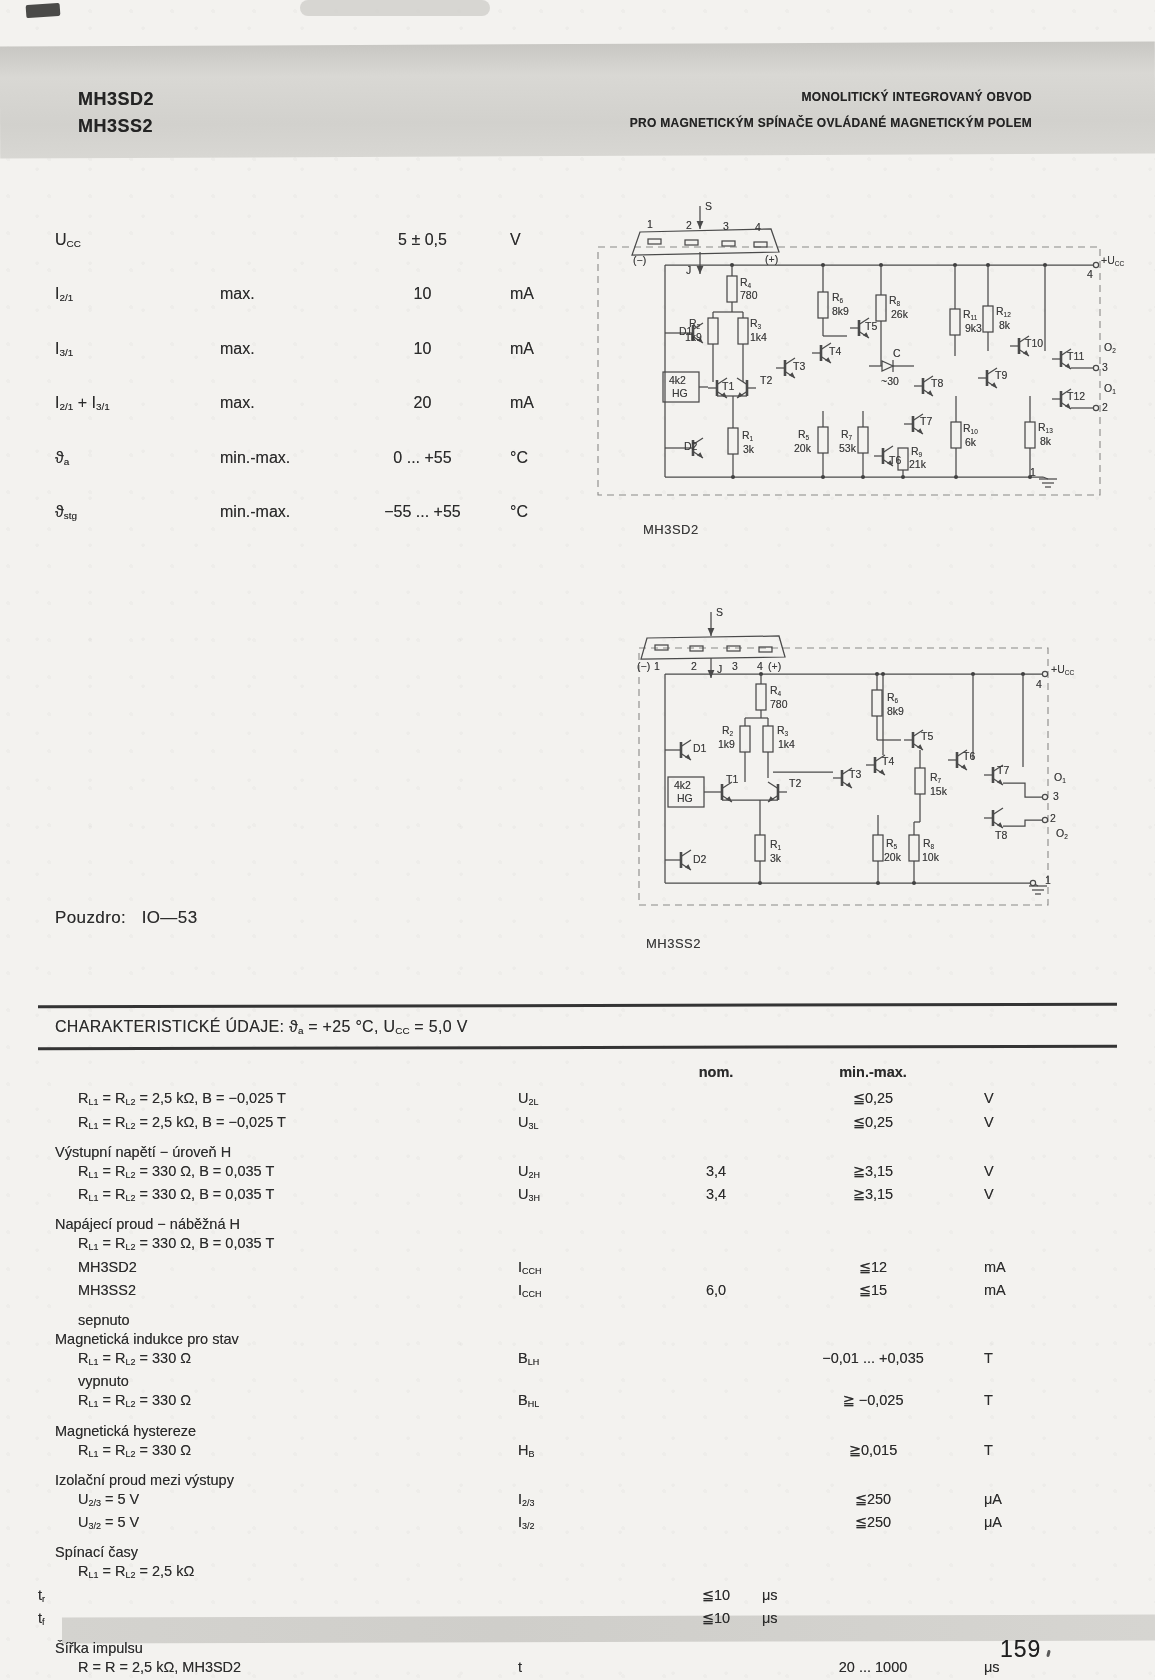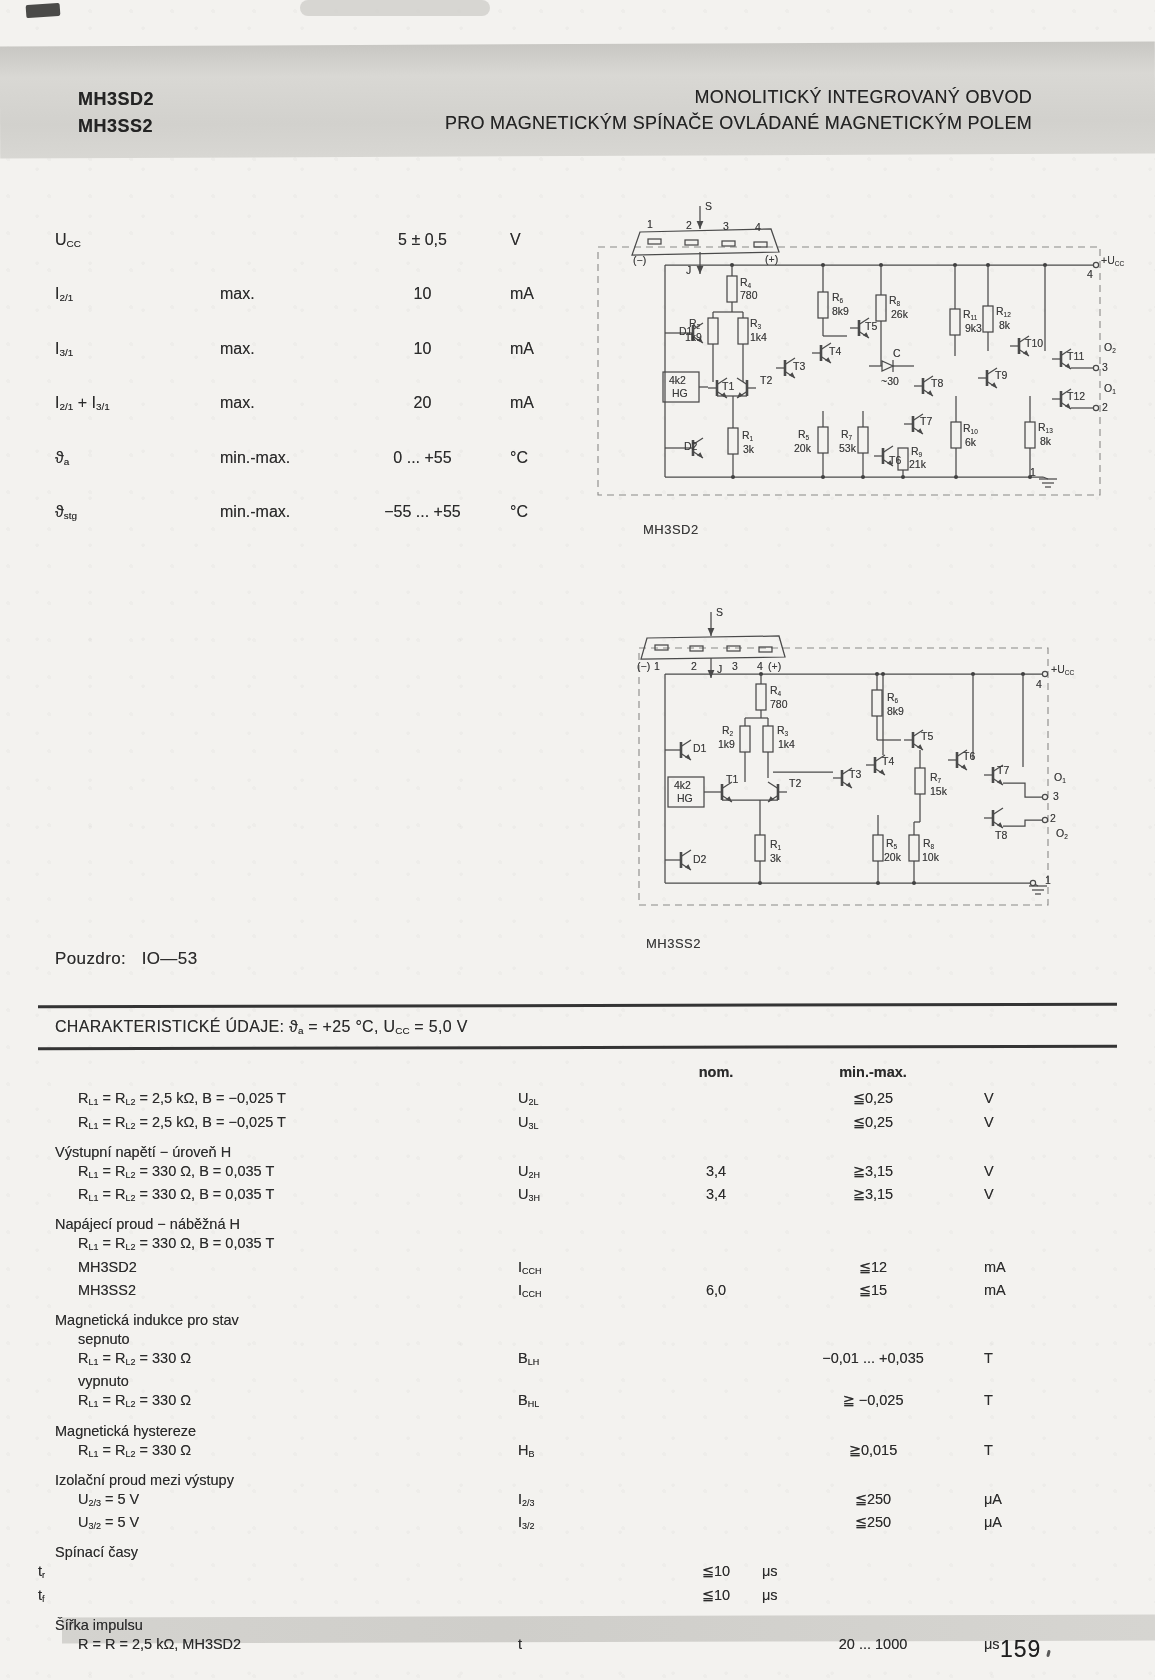--- a/index.html
+++ b/index.html
@@ -18,40 +18,40 @@
   
   .band-top{left:0;top:44px;width:1155px;height:112px;
     background:linear-gradient(180deg,#c8c7c3 0%,#d9d8d4 28%,#d2d1cd 70%,#d8d7d3 100%);
     transform:rotate(-.25deg);}
   .blob-tl{left:26px;top:4px;width:34px;height:13px;background:#4a4a48;border-radius:2px;transform:rotate(-4deg);}
   .smudge-tc{left:300px;top:0;width:190px;height:16px;background:#cfcecb;border-radius:8px;opacity:.8;}
   .band-bottom{left:62px;top:1616px;width:1093px;height:26px;
     background:linear-gradient(90deg,#d4d3cf,#cfceca 40%,#d6d5d1);transform:rotate(-.15deg);}
   
   .parts{left:78px;top:86px;font-size:18px;font-weight:bold;line-height:27px;letter-spacing:.5px;color:#242424;}
-  .title{left:330px;top:84px;width:702px;text-align:right;font-size:18px;font-weight:normal;
+  .title{left:330px;top:84px;width:702px;text-align:right;font-size:12px;font-weight:bold;
     line-height:26px;letter-spacing:.3px;color:#242424;}
   
   .limits{left:55px;top:203px;width:540px;}
   .limits .lt-title{font-size:16px;letter-spacing:.8px;margin-bottom:20px;}
   .lrow{display:grid;grid-template-columns:165px 115px 175px 60px;line-height:26px;font-size:16px;margin-top:24px;}
   .lrow .val{text-align:center;}
   
   .schem{overflow:visible;}
   .schem svg{position:absolute;left:0;top:0;}
   .lb{position:absolute;font-size:10.5px;color:#3c3c3c;white-space:nowrap;line-height:12px;}
   .cap{font-size:13px;color:#3a3a3a;letter-spacing:.5px;}
   .wire{stroke:#4a4a4a;stroke-width:1.25;fill:none;}
   .thick{stroke:#4a4a4a;stroke-width:2.6;fill:none;}
   .dash{stroke:#8a8a88;stroke-width:1.1;fill:none;stroke-dasharray:7 5;}
   .comp{stroke:#4a4a4a;stroke-width:1.25;fill:none;}
   .dot{fill:#3f3f3f;stroke:none;}
   .open{fill:#f3f2ef;stroke:#4a4a4a;stroke-width:1.2;}
   .fillk{fill:#4a4a4a;stroke:none;}
-  .pouzdro{left:55px;top:908px;font-size:17px;letter-spacing:.4px;margin-top:41px;}
+  .pouzdro{left:55px;top:908px;font-size:17px;letter-spacing:.4px;}
   
   .chars{left:38px;top:1004px;width:1079px;}
   .rule{height:3px;background:#343434;transform:rotate(-.12deg);}
   .ct-title{font-size:16px;padding-left:17px;margin:11px 0 10px;letter-spacing:.3px;}
   .crow{display:grid;grid-template-columns:480px 152px 92px 222px 1fr;line-height:19px;font-size:14.5px;}
   .crow .nom{text-align:center;}
   .crow .mm{text-align:center;}
   .chead{font-weight:bold;margin:14px 0 4px;}
   .ct-group{margin-top:7px;}
   .cond{padding-left:17px;}
@@ -514,30 +514,30 @@
       <span class="cond ind">MH3SS2</span>
       <span>I<sub>CCH</sub></span>
       <span class="nom">6,0</span>
       <span class="mm">≦15</span>
       <span>mA</span>
     </div>
   </div>
 
   <div class="ct-group">
     <div class="crow">
+      <span class="cond ind">sepnuto</span>
+      <span></span>
+        <span></span>
+        <span></span>
+        <span></span>
+    </div>
+    <div class="crow">
         <span class="cond">Magnetická indukce pro stav</span>
       </div>
     <div class="crow">
-      <span class="cond ind">sepnuto</span>
-      <span></span>
-        <span></span>
-        <span></span>
-        <span></span>
-    </div>
-    <div class="crow">
       <span class="cond ind">R<sub>L1</sub> = R<sub>L2</sub> = 330 Ω</span>
       <span>B<sub>LH</sub></span>
       <span class="nom"></span>
       <span class="mm">−0,01 ... +0,035</span>
       <span>T</span>
     </div>
     <div class="crow">
       <span class="cond ind">vypnuto</span>
       <span></span>
         <span></span>
@@ -583,20 +583,27 @@
       <span class="nom"></span>
       <span class="mm">≦250</span>
       <span>μA</span>
     </div>
   </div>
 
   <div class="ct-group">
     <div class="crow">
         <span class="cond">Spínací časy</span>
       </div>
+    <div class="crow">
+      <span class="cond ind">R<sub>L1</sub> = R<sub>L2</sub> = 2,5 kΩ</span>
+      <span></span>
+        <span></span>
+        <span></span>
+        <span></span>
+    </div>
     <div class="crow">
       <span>t<sub>r</sub></span>
       <span class="nom"></span>
       <span class="mm">≦10</span>
       <span>μs</span>
     </div>
     <div class="crow">
       <span>t<sub>f</sub></span>
       <span class="nom"></span>
       <span class="mm">≦10</span>

